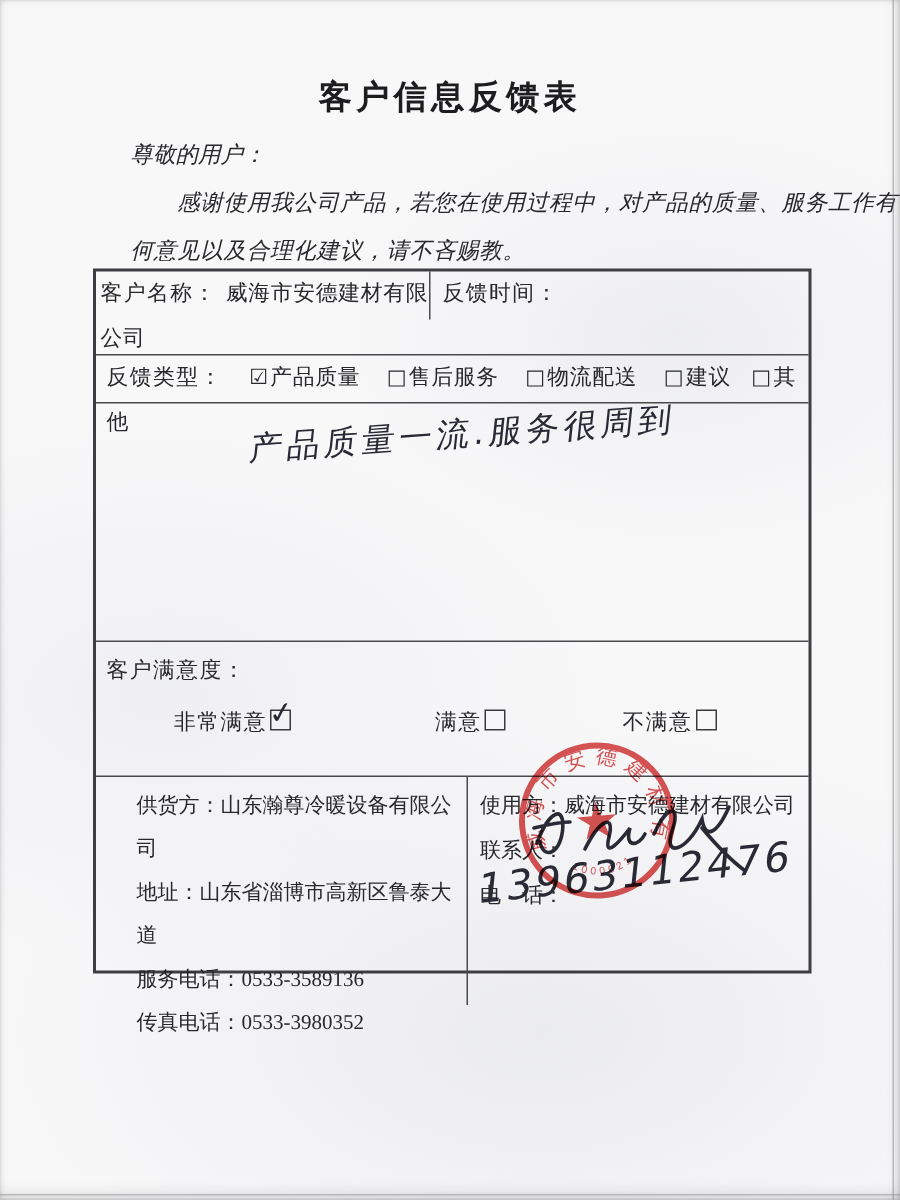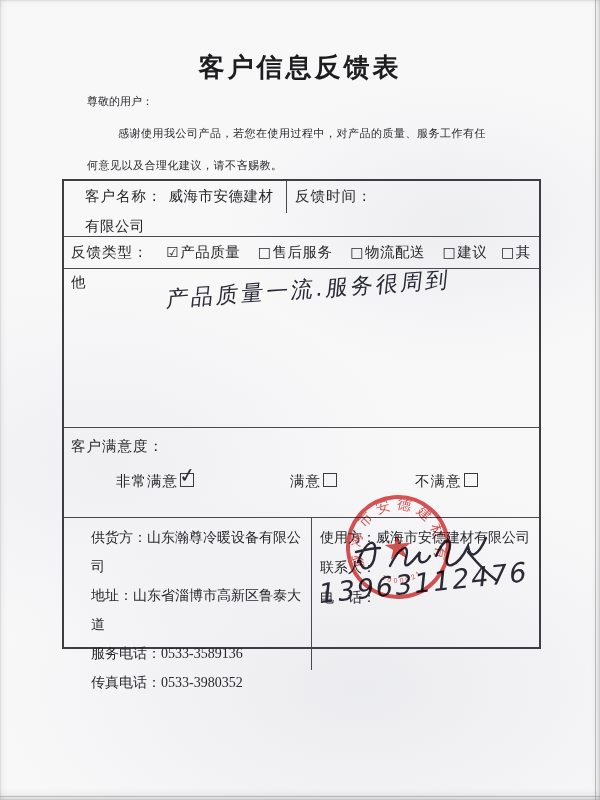--- a/index.html
+++ b/index.html
@@ -17,42 +17,42 @@
       #f8f8f9;
     box-shadow:
       inset 0 0 0 1px rgba(0,0,0,.05),
       inset -7px 0 9px -7px rgba(0,0,0,.22),
       inset 0 -9px 12px -9px rgba(0,0,0,.25),
       inset 5px 0 8px -6px rgba(0,0,0,.12),
       inset 0 6px 8px -7px rgba(0,0,0,.10);
   }
   .title{
     position:absolute;top:50px;left:0;width:100%;text-align:center;
-    font-size:26px;font-weight:bold;color:#1d1d20;letter-spacing:3px;margin:0;
+    font-size:22px;font-weight:bold;color:#1d1d20;letter-spacing:3px;margin:0;
   }
-  .txt{position:absolute;color:#28282c;font-size:11px;white-space:nowrap;}
+  .txt{position:absolute;color:#28282c;font-size:15px;white-space:nowrap;font-style:italic;}
   .salutation{left:87px;top:94px;}
   .intro1{left:118px;top:126px;letter-spacing:.5px;}
   .intro2{left:87px;top:158px;letter-spacing:.5px;}
   .closing{left:86px;top:655px;letter-spacing:1px;}
 
   .form-table{
     position:absolute;left:62px;top:179px;width:479px;height:470px;
     border:2px solid #3e3e42;box-sizing:border-box;
     display:flex;flex-direction:column;color:#28282c;font-size:14.5px;
   }
   .row{position:relative;box-sizing:border-box;flex:none;}
   .row + .row{border-top:1.5px solid #4a4a4e;}
   .r1{height:32px;display:flex;}
   .r2{height:32px;line-height:30px;padding-left:7px;margin-top:23px;}
   .r3{height:159px;}
   .r4{height:90px;}
   .r5{height:153px;display:flex;}
   .cell{box-sizing:border-box;position:relative;}
-  .c-left1{width:223px;border-right:1.5px solid #4a4a4e;line-height:30px;padding-left:21px;}
+  .c-left1{width:223px;border-right:1.5px solid #4a4a4e;line-height:30px;padding-left:3px;}
   .c-right1{flex:1;line-height:30px;padding-left:8px;}
   .c-left5{width:228px;border-right:1.5px solid #4a4a4e;padding:5px 0 0 7px;line-height:29px;font-size:14px;margin-left:20px;}
   .c-right5{flex:1;padding:5px 0 0 8px;line-height:30px;font-size:14px;}
   .lbl{letter-spacing:1px;}
   .val{margin-left:6px;letter-spacing:.5px;}
   .cb-item{margin-left:14px;letter-spacing:.5px;}
   .cb-box{font-family:"DejaVu Sans",sans-serif;font-size:14px;margin-right:1px;}
   .r3-label{position:absolute;left:7px;top:8px;letter-spacing:1px;}
   .r4-label{position:absolute;left:7px;top:9px;letter-spacing:1px;}
   .sat-opt{position:absolute;top:44px;letter-spacing:1px;}

